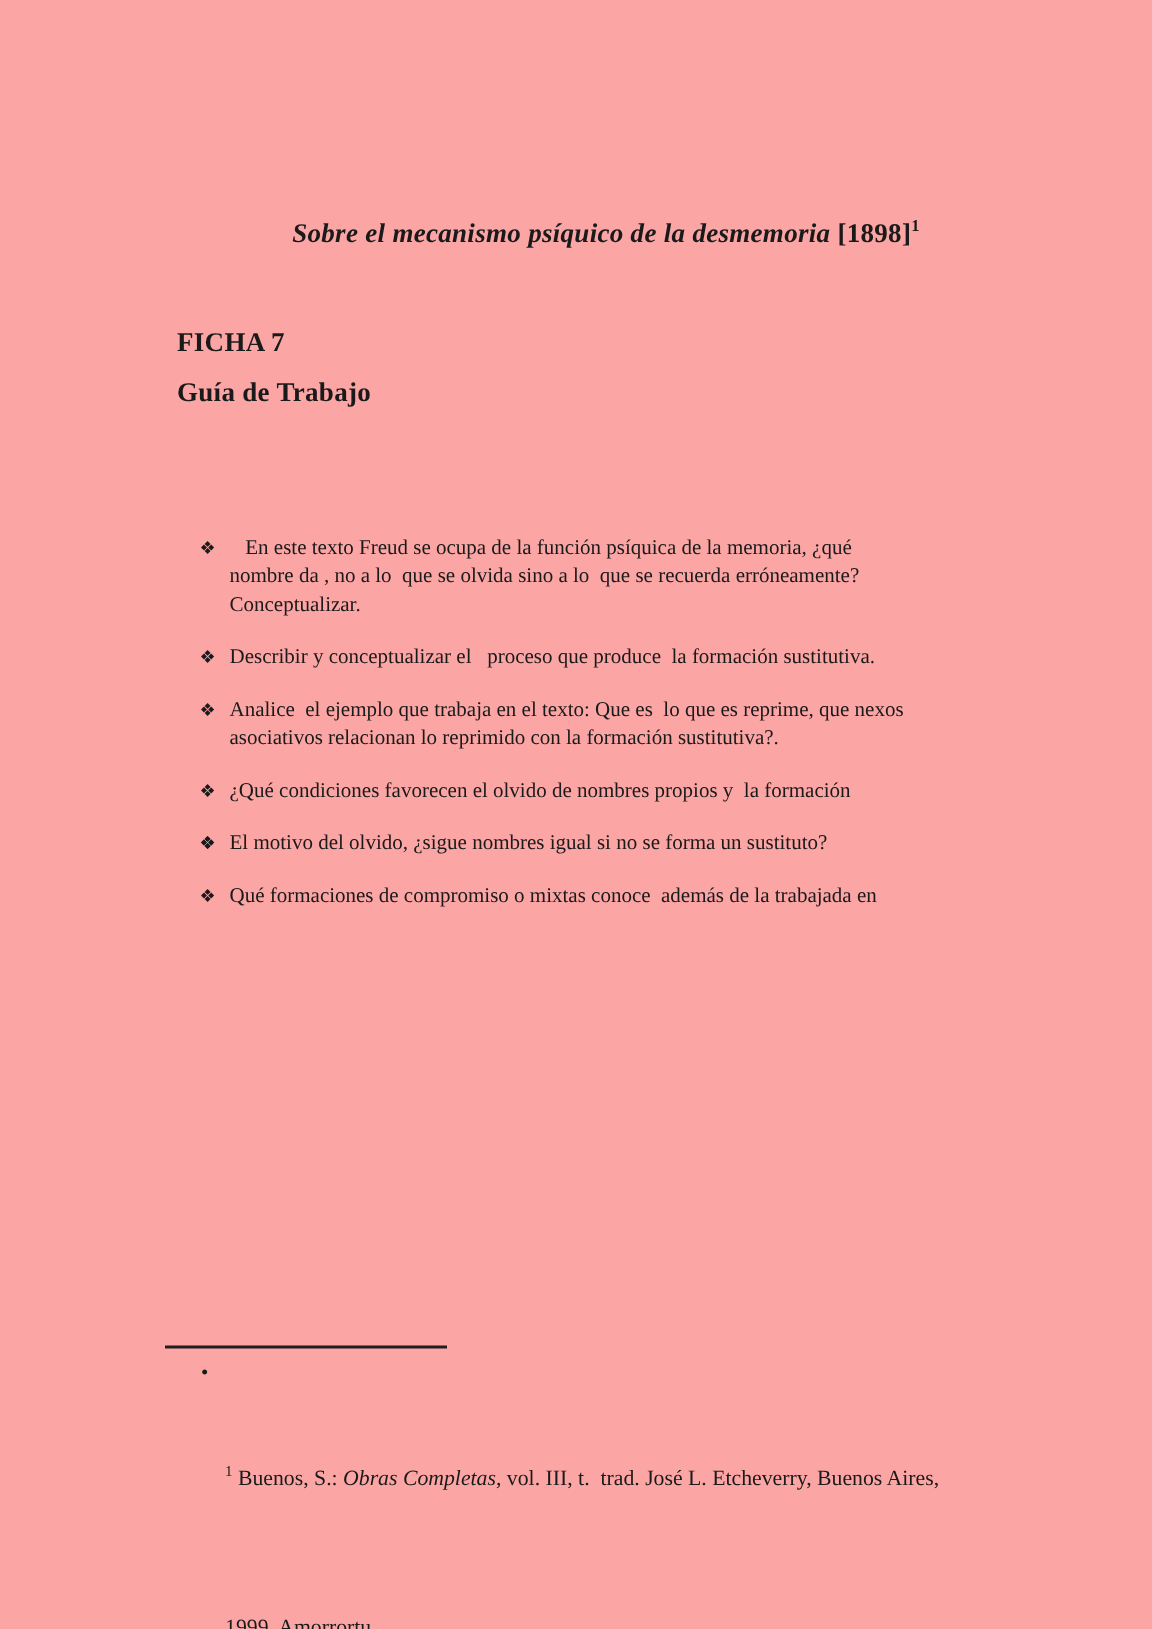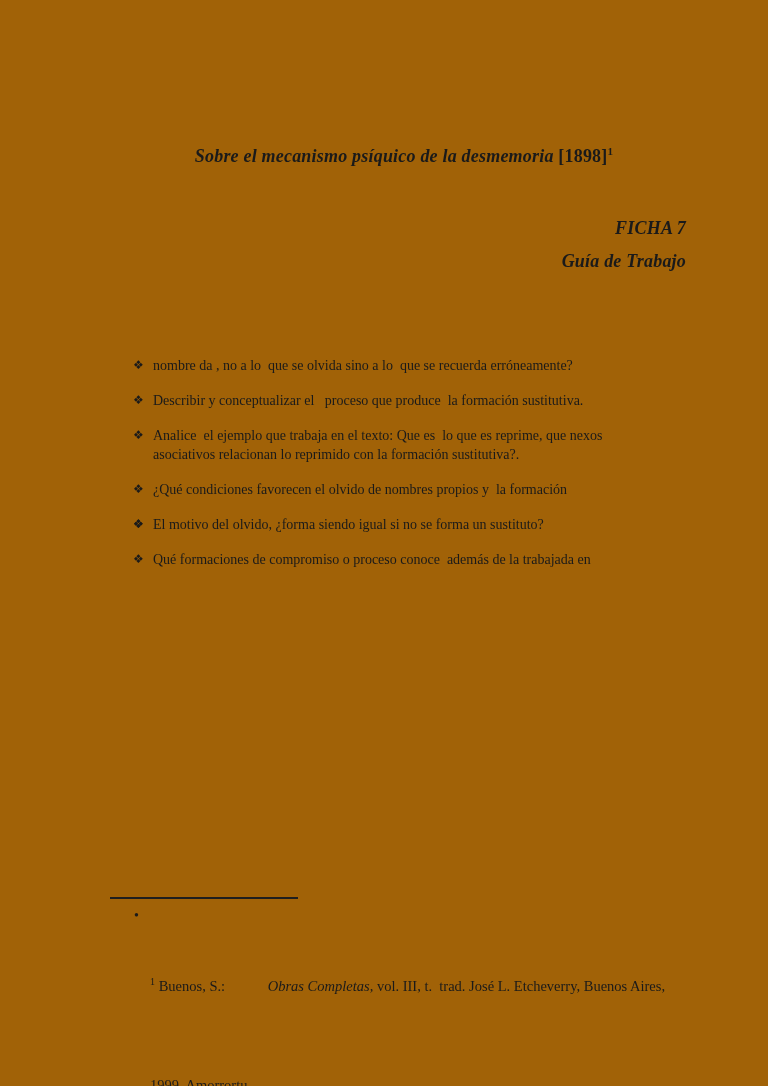--- a/index.html
+++ b/index.html
@@ -4,46 +4,45 @@
 <style>
   html, body {
     margin: 0;
     padding: 0;
     background: #ffffff;
   }
   .page {
     position: relative;
     width: 768px;
     height: 1086px;
-    background: #a16207;
+    background: #fca5a5;
     color: #1a1a1a;
     font-family: "Liberation Serif", "DejaVu Serif", serif;
     overflow: hidden;
   }
   .doc-title {
     position: absolute;
     top: 145px;
     left: 114px;
     width: 580px;
     text-align: center;
     font-size: 18px;
     font-weight: bold;
     letter-spacing: 0.2px;
   }
   .t-italic { font-style: italic; }
   .t-year { font-style: normal; }
   .t-sup { font-size: 11px; font-weight: bold; }
   .heading {
     position: absolute;
-    left: 106px;
+    left: 118px;
     width: 580px;
-    text-align: right;
+    text-align: left;
     font-size: 18px;
     font-weight: bold;
-    font-style: italic;
     letter-spacing: 0.2px;
   }
   .heading-ficha { top: 218px; }
   .heading-guia  { top: 251px; }
   .questions {
     position: absolute;
     top: 356px;
     left: 133px;
     width: 572px;
   }
@@ -84,38 +83,40 @@
     position: absolute;
     left: 1px;
     top: 0;
     font-size: 14px;
   }
   .fn-text {
     margin-left: 17px;
     white-space: pre-wrap;
   }
   .fn-text sup { font-size: 10px; }
-  .i { font-style: italic; margin-left: 39px; }
+  .i { font-style: italic; }
 </style>
 </head>
 <body>
 
 <div class="page">
 
   <div class="doc-title"><span class="t-italic">Sobre el mecanismo psíquico de la desmemoria </span><span class="t-year">[1898]</span><sup class="t-sup">1</sup></div>
 
   <div class="heading heading-ficha">FICHA 7</div>
   <div class="heading heading-guia">Guía de Trabajo</div>
 
   <div class="questions">
 
     <div class="q-item">
       <span class="q-bullet">❖</span>
       <div class="q-text">
+        <div class="q-line">   En este texto Freud se ocupa de la función psíquica de la memoria, ¿qué</div>
         <div class="q-line">nombre da , no a lo  que se olvida sino a lo  que se recuerda erróneamente?</div>
+        <div class="q-line">Conceptualizar.</div>
       </div>
     </div>
 
     <div class="q-item">
       <span class="q-bullet">❖</span>
       <div class="q-text">
         <div class="q-line">Describir y conceptualizar el   proceso que produce  la formación sustitutiva.</div>
       </div>
     </div>
 
@@ -136,28 +137,28 @@
 
     <div class="q-item">
       <span class="q-bullet">❖</span>
       <div class="q-text">
       </div>
     </div>
 
     <div class="q-item">
       <span class="q-bullet">❖</span>
       <div class="q-text">
-        <div class="q-line">El motivo del olvido, ¿forma siendo igual si no se forma un sustituto?</div>
+        <div class="q-line">El motivo del olvido, ¿sigue nombres igual si no se forma un sustituto?</div>
       </div>
     </div>
 
     <div class="q-item">
       <span class="q-bullet">❖</span>
       <div class="q-text">
-        <div class="q-line">Qué formaciones de compromiso o proceso conoce  además de la trabajada en</div>
+        <div class="q-line">Qué formaciones de compromiso o mixtas conoce  además de la trabajada en</div>
       </div>
     </div>
 
   </div>
 
   <div class="fn-sep"></div>
 
   <div class="footnote">
     <span class="fn-bullet">•</span>
     <div class="fn-text">

